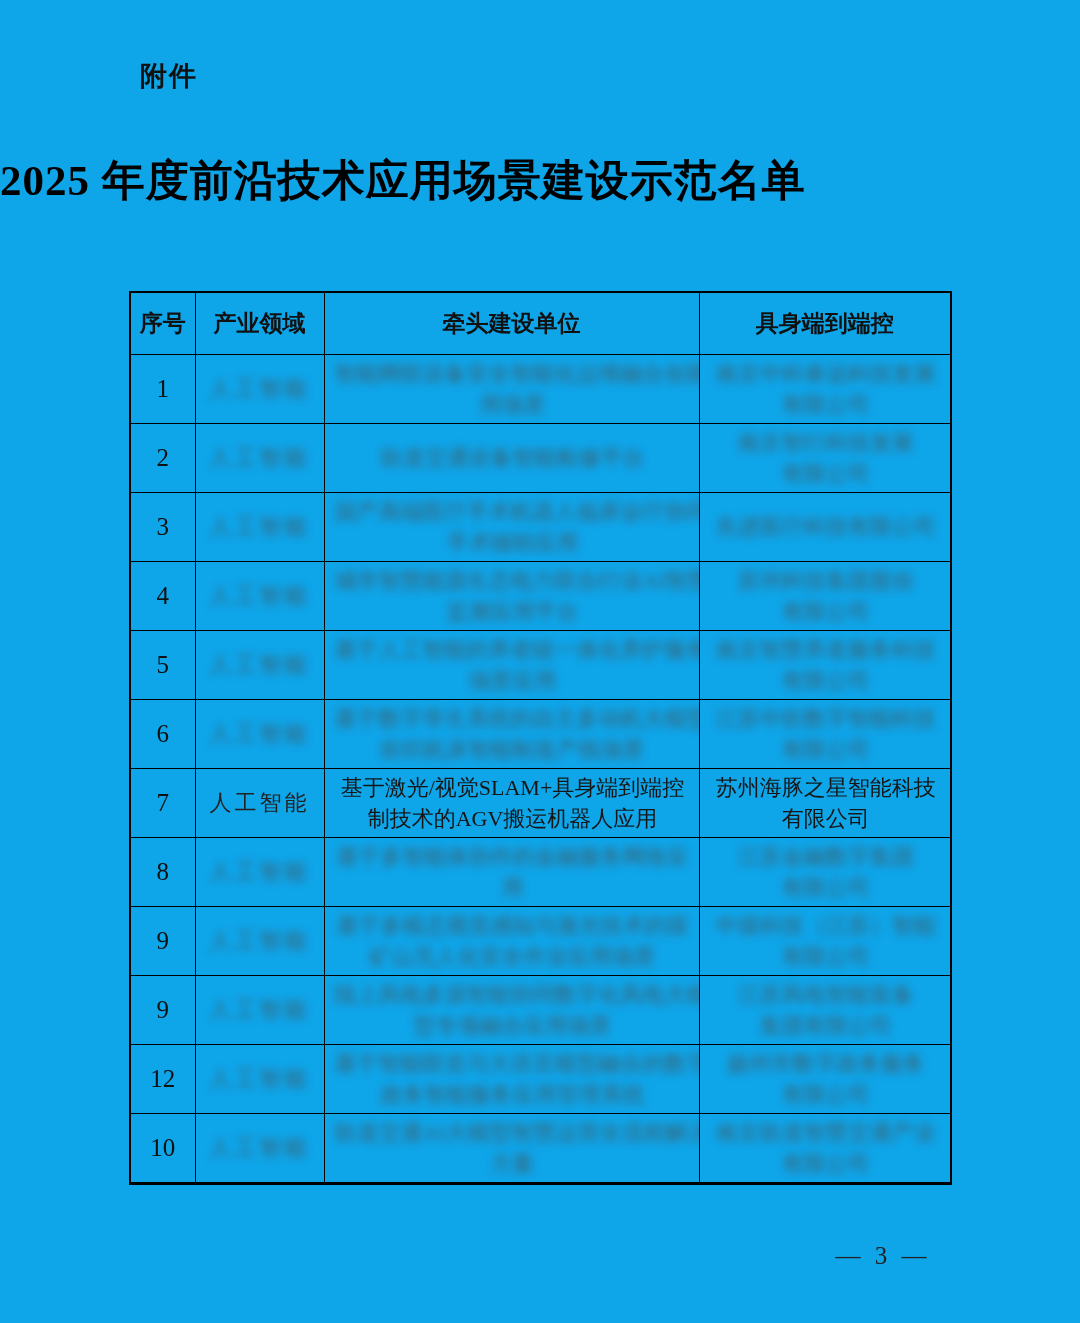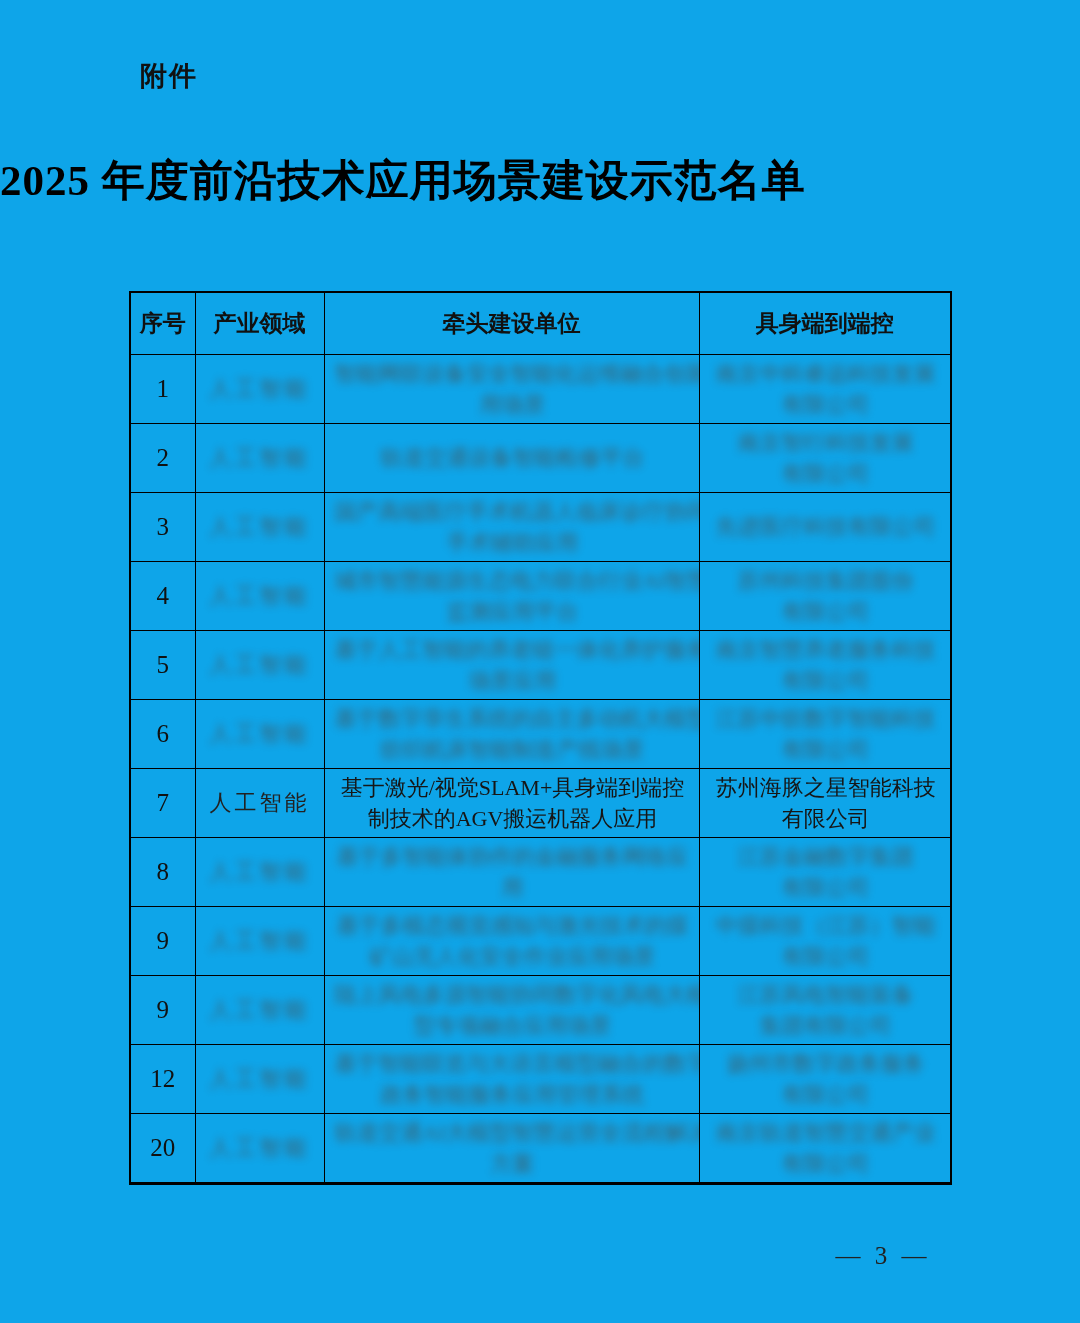--- a/index.html
+++ b/index.html
@@ -255,21 +255,21 @@
     <td class="c-sc">
             <div class="line blurred">基于智能联览与大语言模型融合的数字</div>
             <div class="line blurred">政务智能服务应用管理系统</div>
           </td>
     <td class="c-un">
             <div class="line blurred">扬州市数字政务服务</div>
             <div class="line blurred">有限公司</div>
           </td>
   </tr>
         <tr>
-    <td class="c-no"><span>20</span></td>
+    <td class="c-no"><span>10</span></td>
     <td class="c-ind"><span class="blurred">人工智能</span></td>
     <td class="c-sc">
             <div class="line blurred">轨道交通AI大模型智慧运营全流程解决</div>
             <div class="line blurred">方案</div>
           </td>
     <td class="c-un">
             <div class="line blurred">南京轨道智慧交通产业</div>
             <div class="line blurred">有限公司</div>
           </td>
   </tr>

